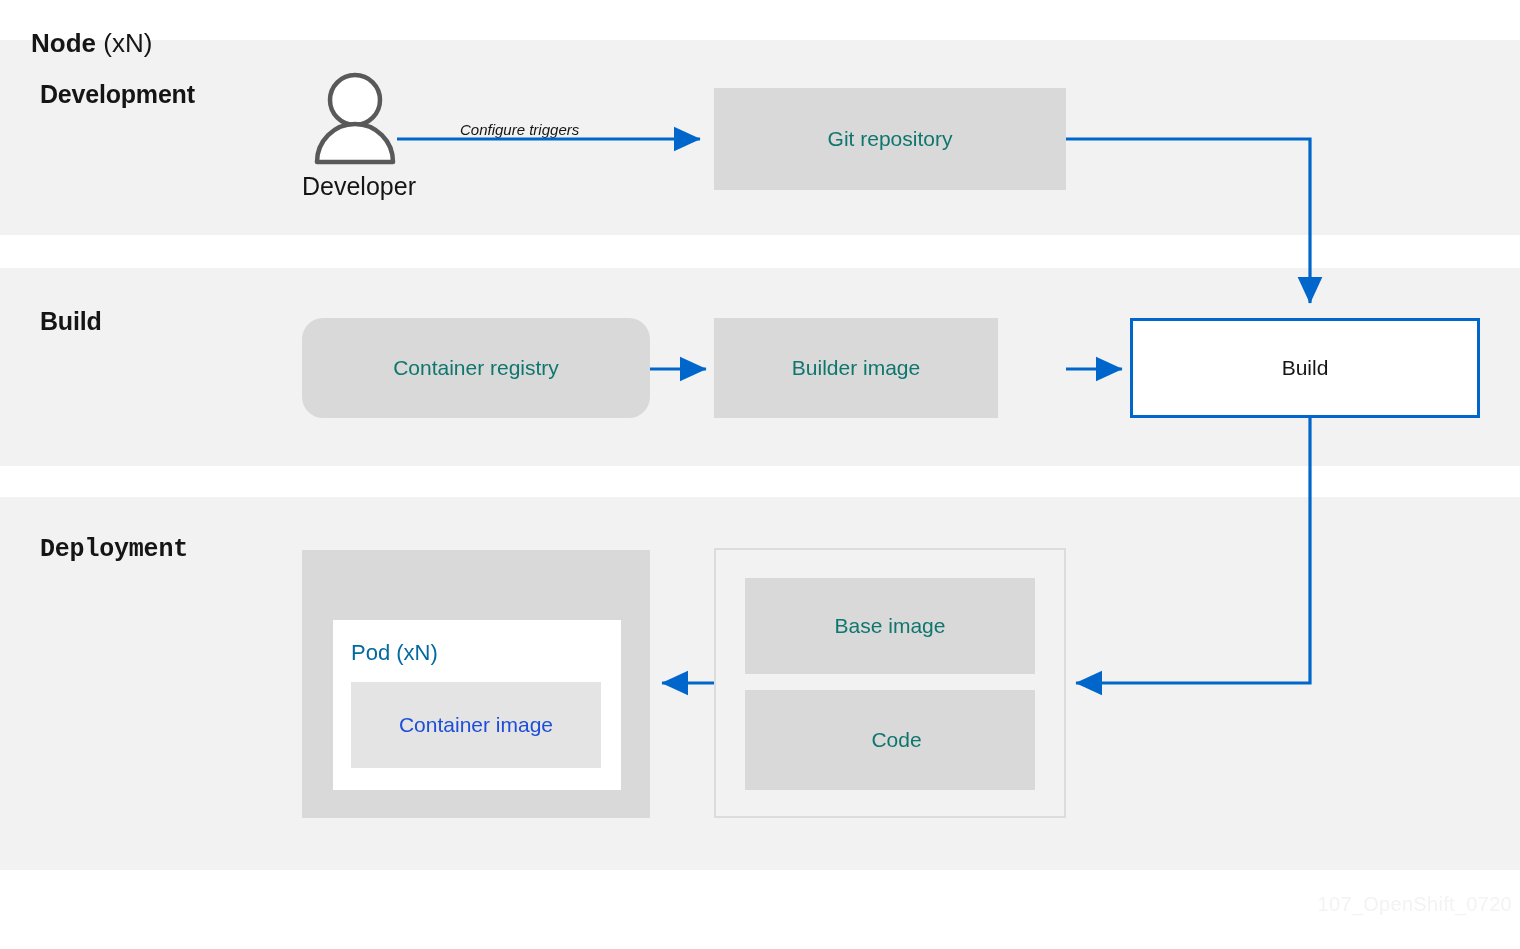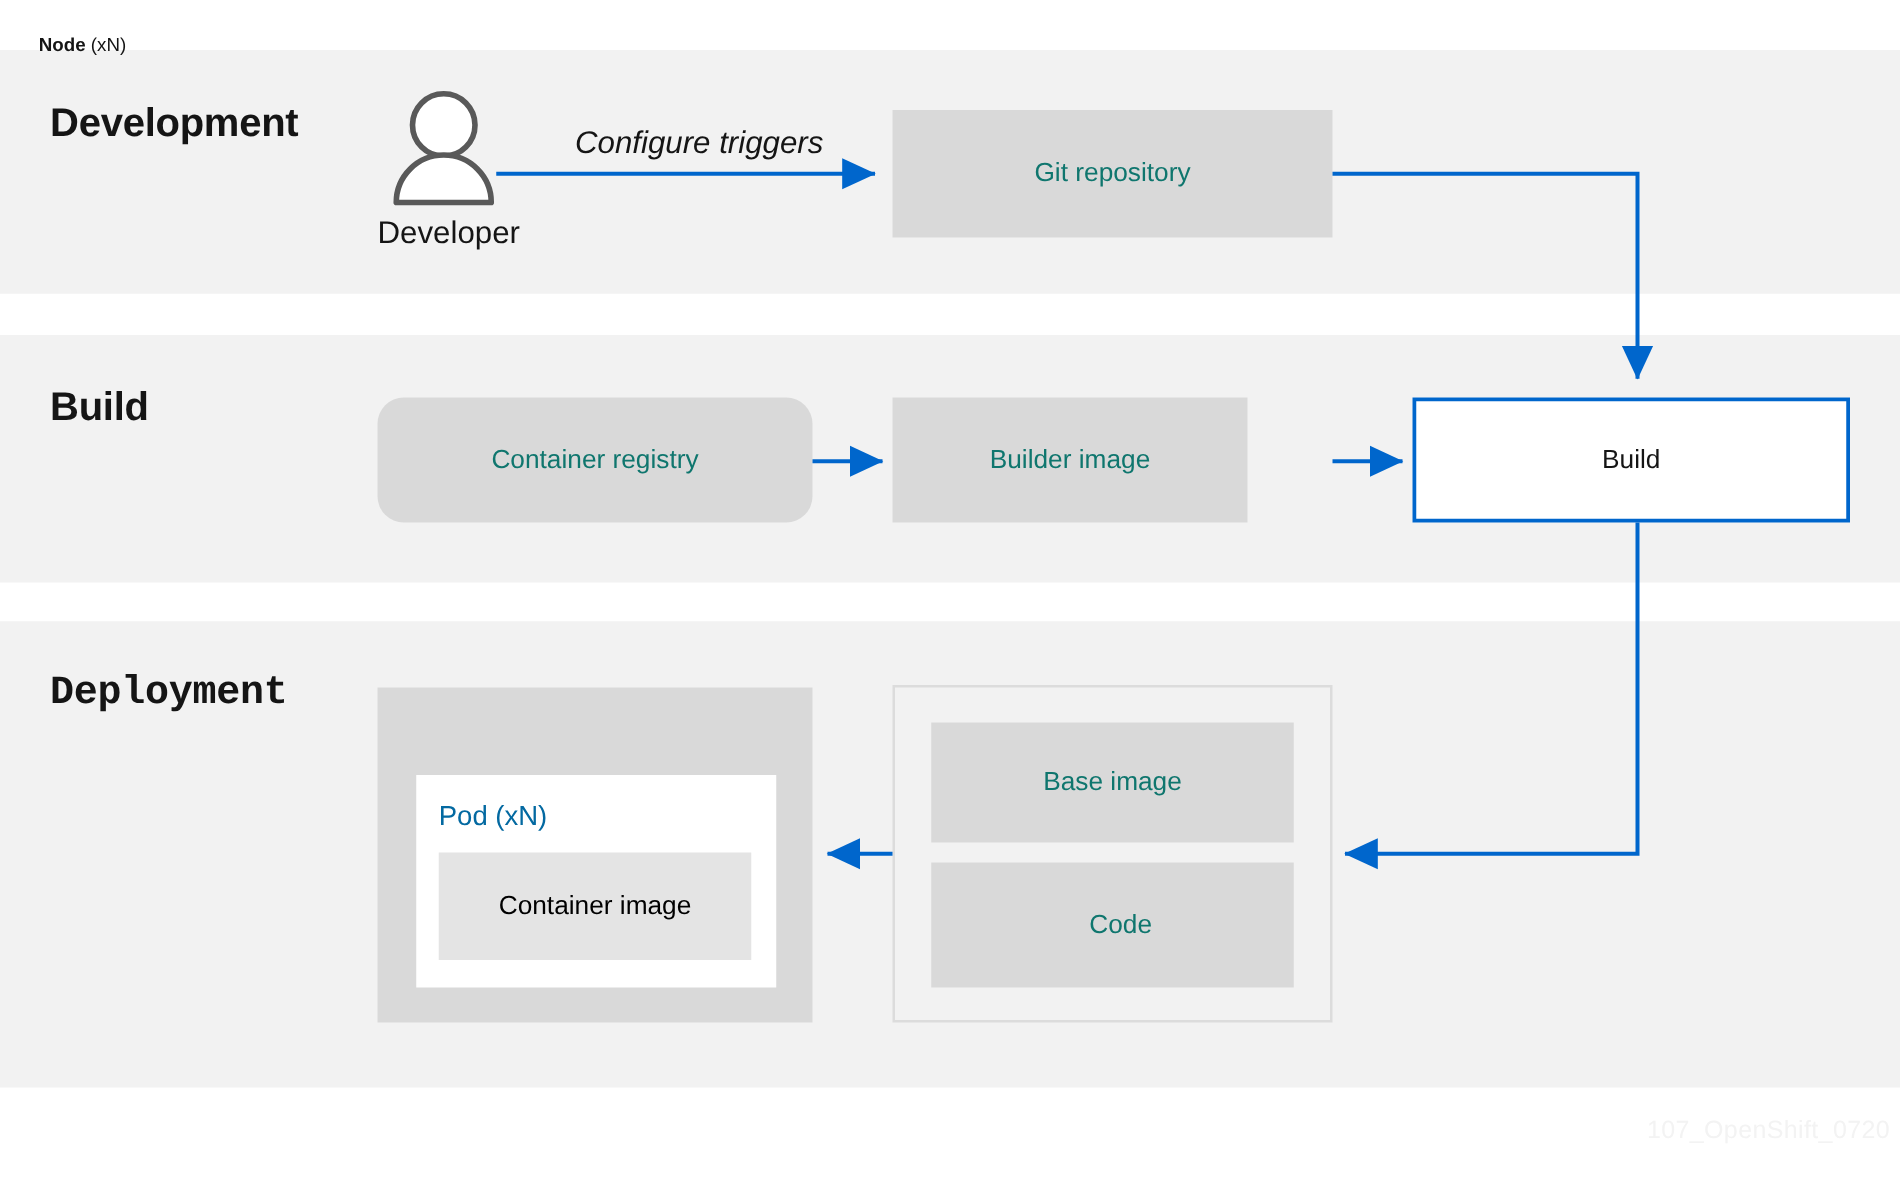--- a/index.html
+++ b/index.html
@@ -27,21 +27,21 @@
     width: 1520px;
     background: #f2f2f2;
   }
   #band-development { top: 40px;  height: 195px; }
   #band-build       { top: 268px; height: 198px; }
   #band-deployment  { top: 497px; height: 373px; }
 
   .band-title {
     position: absolute;
     left: 40px;
-    font-size: 32px;
+    font-size: 25px;
     font-weight: bold;
     color: #151515;
     letter-spacing: -0.2px;
     white-space: nowrap;
   }
   #title-development { top: 80px; }
   #title-build       { top: 307px; }
   #title-deployment  { top: 535px; font-family: Liberation Mono, monospace; }
 
   
@@ -77,21 +77,21 @@
   
   #box-node {
     position: absolute;
     left: 302px; top: 550px; width: 348px; height: 268px;
     background: #d9d9d9;
     box-sizing: border-box;
   }
   #node-label {
     position: absolute;
     left: 31px; top: 28px;
-    font-size: 15px;
+    font-size: 26px;
     color: #151515;
     white-space: nowrap;
   }
   #node-label .strong { font-weight: bold; }
   #box-pod {
     position: absolute;
     left: 333px; top: 620px; width: 288px; height: 170px;
     background: #ffffff;
     box-sizing: border-box;
   }
@@ -103,21 +103,21 @@
     white-space: nowrap;
   }
   #box-container-image {
     position: absolute;
     left: 351px; top: 682px; width: 250px; height: 86px;
     background: #e4e4e4;
     display: flex;
     align-items: center;
     justify-content: center;
     font-size: 21px;
-    color: #000000;
+    color: #1d4ed8;
     box-sizing: border-box;
   }
 
   
   #box-image-group {
     position: absolute;
     left: 714px; top: 548px; width: 352px; height: 270px;
     background: transparent;
     border: 2px solid #dcdcdc;
     box-sizing: border-box;
@@ -136,22 +136,22 @@
     left: 302px; top: 172px;
     width: 112px;
     text-align: center;
     font-size: 25px;
     color: #151515;
   }
 
   
   #label-configure-triggers {
     position: absolute;
-    left: 460px; top: 100px;
-    font-size: 25px;
+    left: 460px; top: 121px;
+    font-size: 15px;
     font-style: italic;
     color: #151515;
     white-space: nowrap;
   }
 
   
   #connectors {
     position: absolute;
     left: 0; top: 0;
     width: 1520px; height: 949px;

